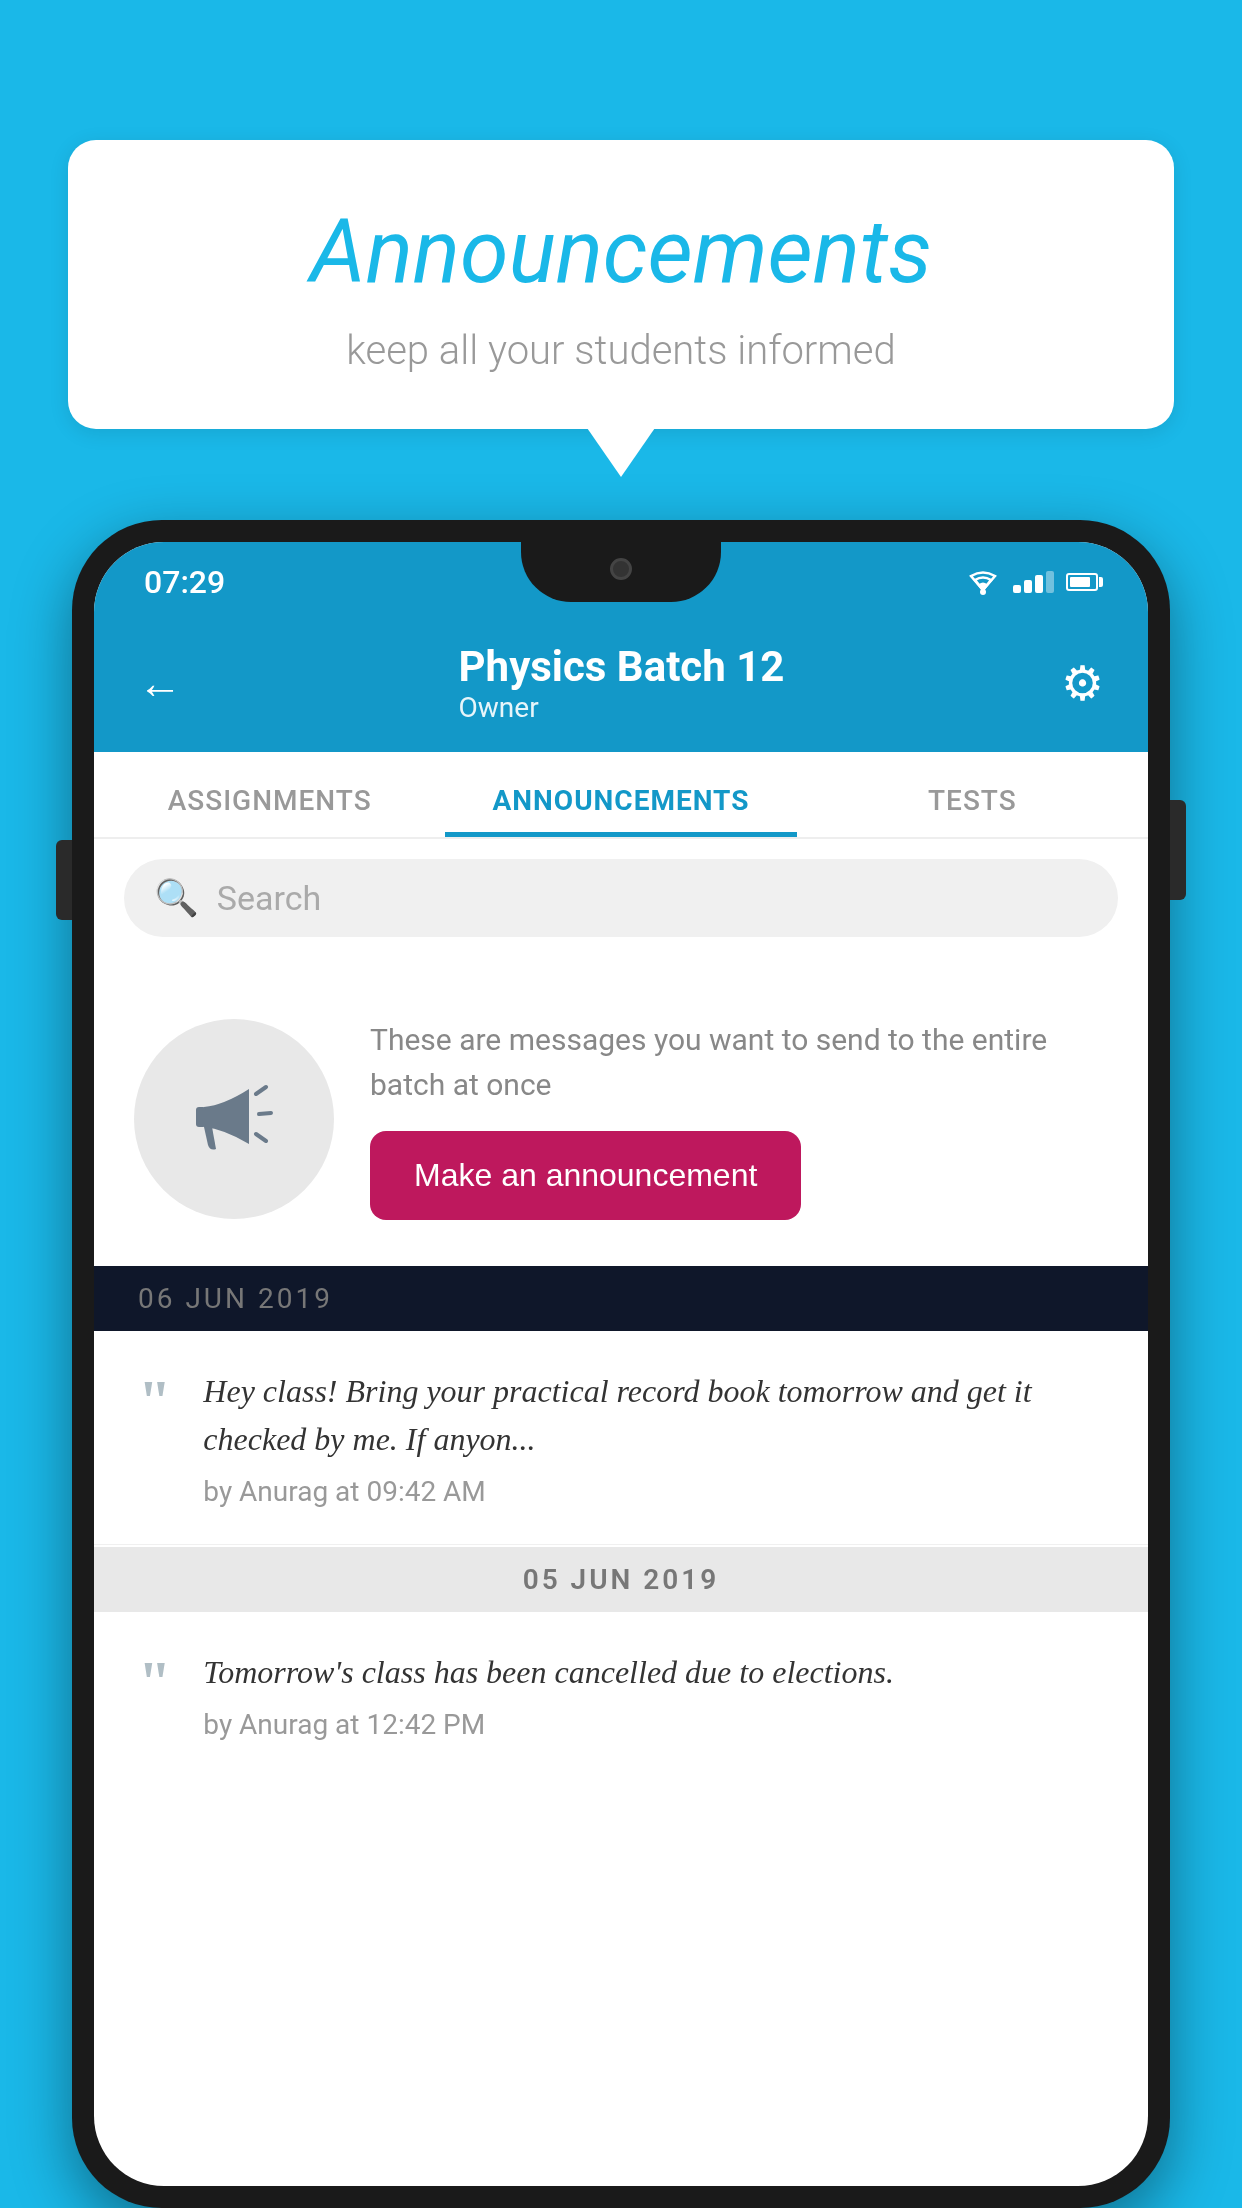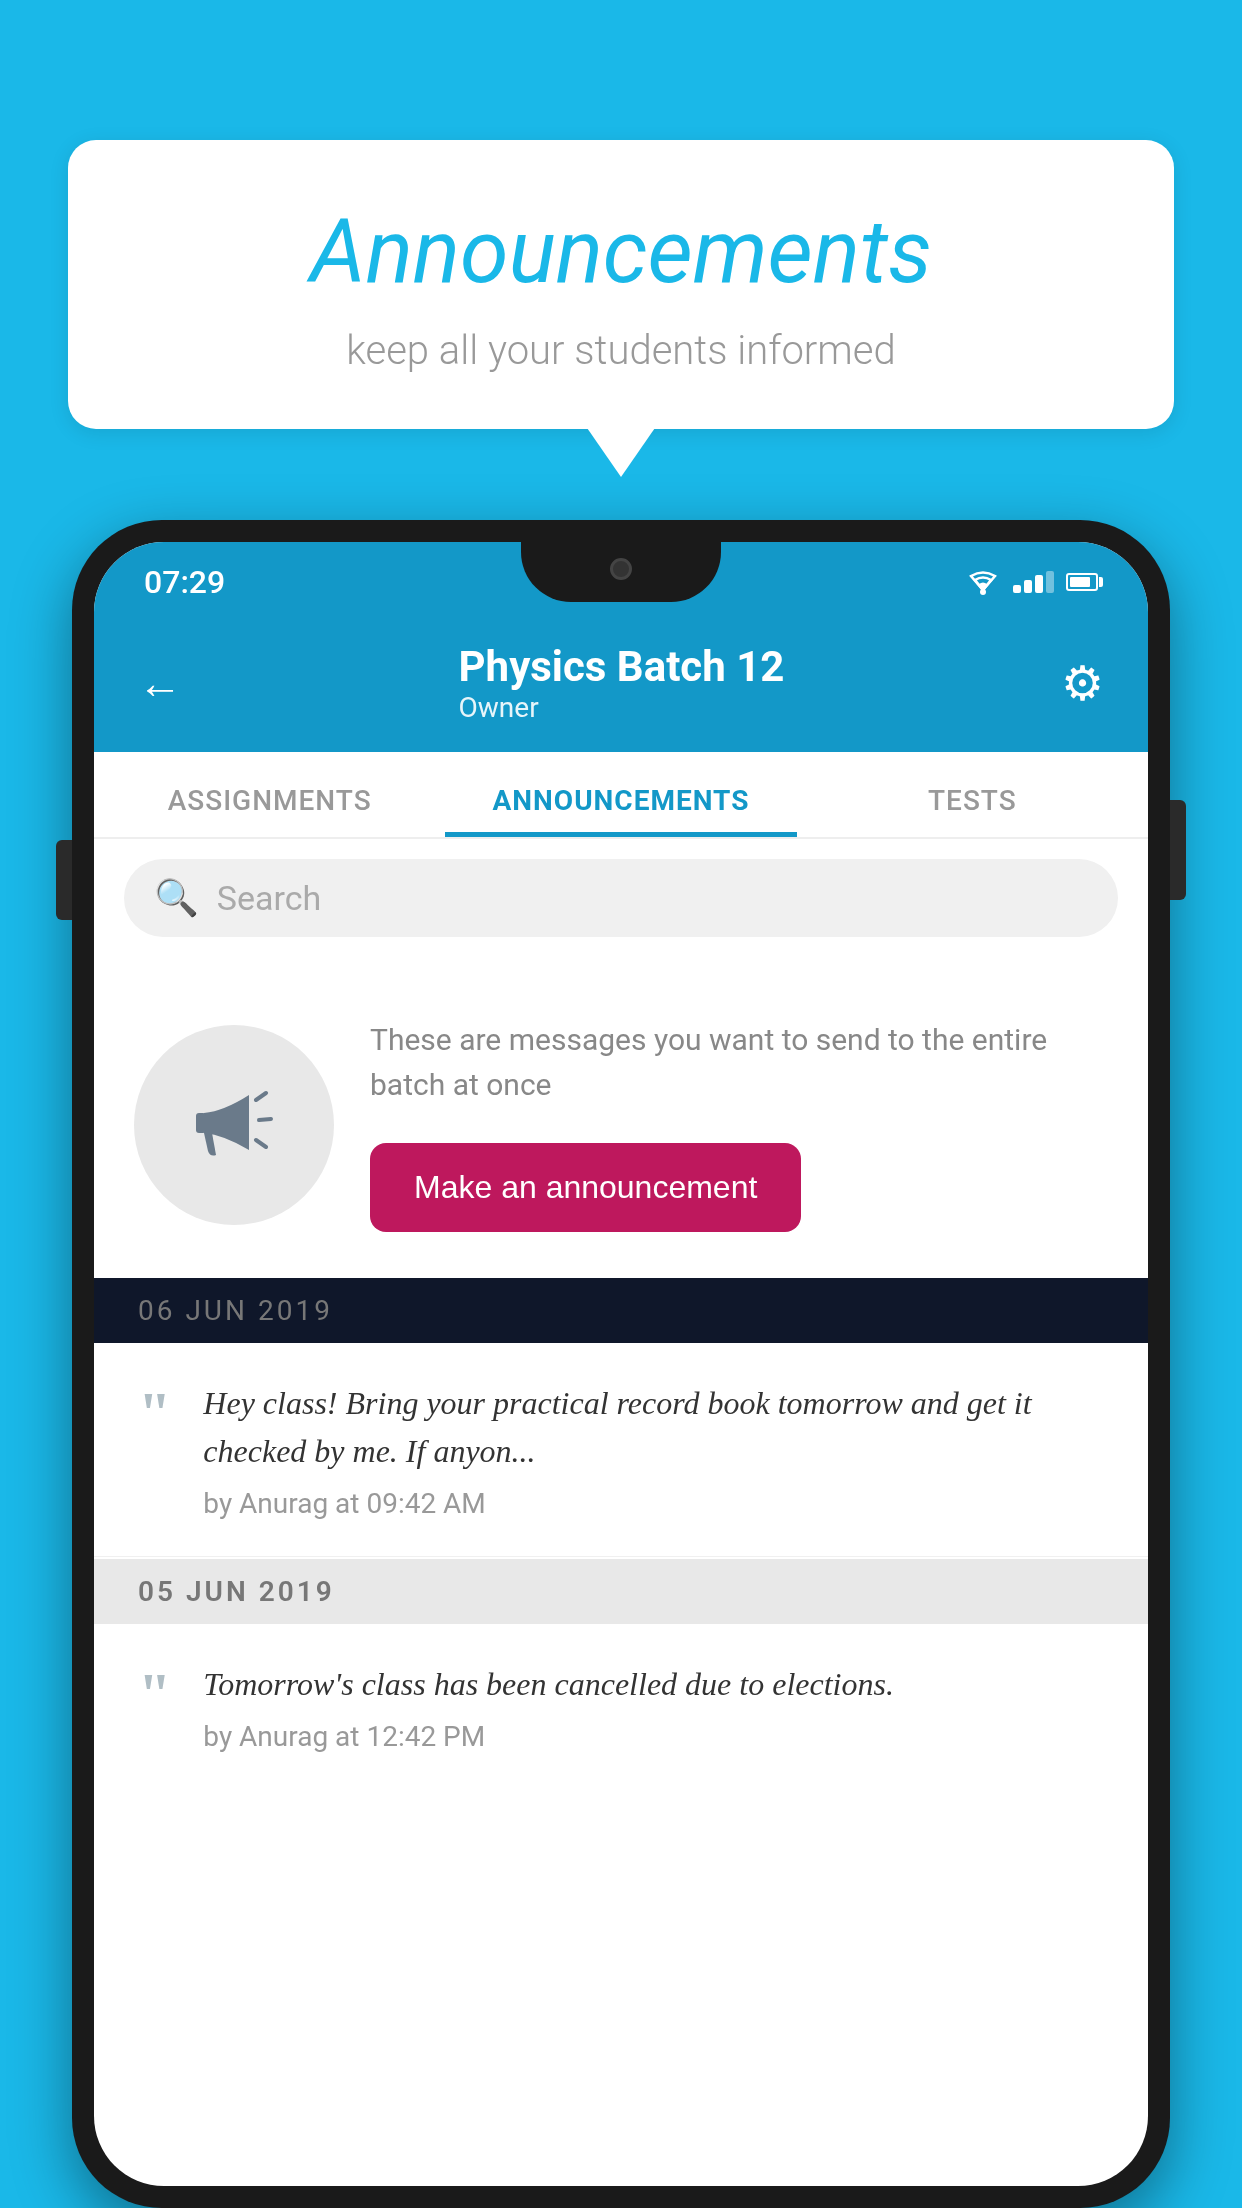--- a/index.html
+++ b/index.html
@@ -279,21 +279,21 @@
     }
 
     .cta-right {
       flex: 1;
     }
 
     .cta-description {
       font-size: 30px;
       color: #888;
       line-height: 1.5;
-      margin-bottom: 36px;
+      margin-bottom: 24px;
     }
 
     .cta-button {
       background: #be185d;
       color: white;
       border: none;
       border-radius: 16px;
       padding: 26px 44px;
       font-size: 32px;
       font-weight: 500;
@@ -351,20 +351,21 @@
 
     
     .date-separator-2 {
       background: #e8e8e8;
       padding: 16px 44px;
       font-size: 28px;
       font-weight: 600;
       color: #777;
       letter-spacing: 3px;
       margin-top: 2px;
+      text-align: center;
     }
 
     
     .announcement-item-2 {
       background: white;
       padding: 36px 44px;
       display: flex;
       gap: 32px;
       align-items: flex-start;
     }

